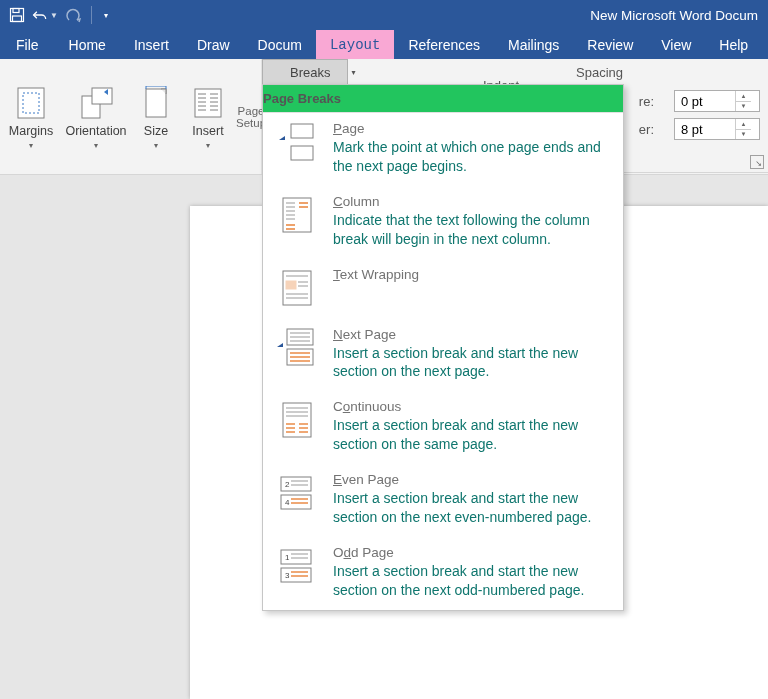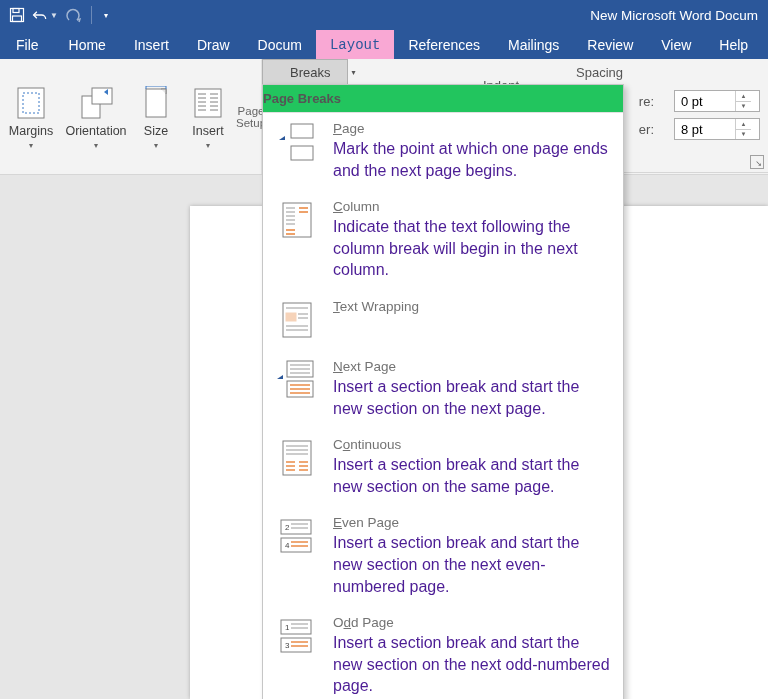--- a/index.html
+++ b/index.html
@@ -191,22 +191,22 @@
     display:flex; align-items:center; justify-content:center;
   }
   .dd-text { flex: 1; }
   .dd-title {
     font-size: 13.5px;
     color: #737373;
     margin-bottom: 2px;
   }
   .dd-title .mn { text-decoration: underline; }
   .dd-desc {
-    font-size: 16px;
-    color: #4c1d95;
+    font-size: 14px;
+    color: #0f766e;
     line-height: 1.35;
   }
 
   
   .canvas-bg {
     position: absolute;
     top: 175px; left: 0; right: 0; bottom: 0;
     background: #e6e6e6;
   }
   .page {

